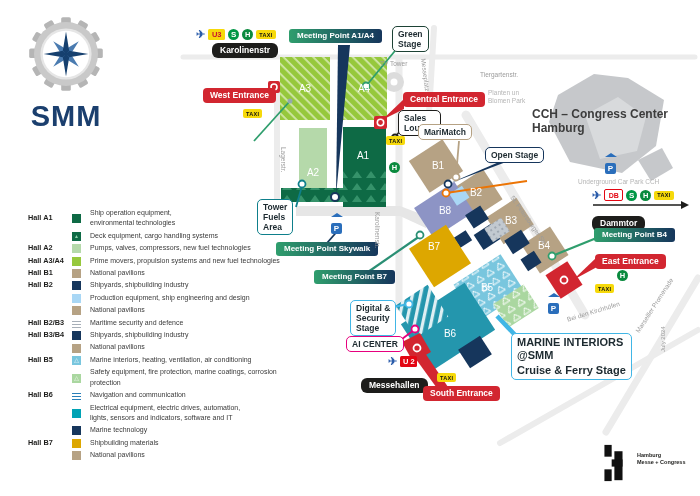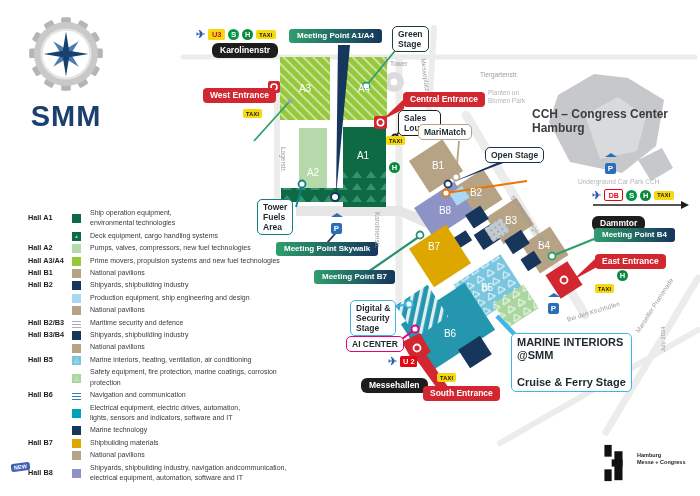--- a/index.html
+++ b/index.html
@@ -405,29 +405,20 @@
         </span>
       </div>
     <div class="lrow">
         <span class="lhall"></span>
         <span class="lsw sw-tan"></span>
         <span class="ltext">
           <span>National pavilions</span>
           <span></span>
         </span>
       </div>
-    <div class="lrow">
-        <span class="new-badge">NEW</span>
-        <span class="lhall">Hall B8</span>
-        <span class="lsw sw-b8"></span>
-        <span class="ltext">
-          <span>Shipyards, shipbuilding industry, navigation andcommunication,</span>
-          <span>electrical equipment, automation, software and IT</span>
-        </span>
-      </div>
   </div>
 
   <div class="abs hall-letter" style="left:305px;top:88px">A3</div>
   <div class="abs hall-letter" style="left:364px;top:88px">A4</div>
   <div class="abs hall-letter" style="left:313px;top:172px">A2</div>
   <div class="abs hall-letter" style="left:363px;top:155px">A1</div>
   <div class="abs hall-letter" style="left:438px;top:165px">B1</div>
   <div class="abs hall-letter" style="left:476px;top:192px">B2</div>
   <div class="abs hall-letter" style="left:445px;top:210px">B8</div>
   <div class="abs hall-letter" style="left:511px;top:220px">B3</div>
@@ -503,21 +494,21 @@
     <span>Digital &amp;</span>
       <span>Security</span>
       <span>Stage</span>
     </div>
   <div class="abs badge-out" style="left:346px;top:336px;border-color:#e6007e">
     <span>AI CENTER</span>
     </div>
   <div class="abs badge-out" style="left:511px;top:333px;border-color:#41b6e6;font-size:11px">
     <span>MARINE INTERIORS</span>
       <span>@SMM</span>
-    <span style="margin-top:14px">Cruise &amp; Ferry Stage</span>
+    <span style="margin-top:2px">Cruise &amp; Ferry Stage</span>
     </div>
 
   <div class="abs street" style="left:380px;top:60px">TV Tower</div>
   <div class="abs street" style="left:480px;top:71px">Tiergartenstr.</div>
   <div class="abs street faint" style="left:488px;top:89px;line-height:1.3">
     <span style="display:block">Planten un</span>
       <span style="display:block">Blomen Park</span>
     </div>
   <div class="abs" style="left:532px;top:107px;font-size:12px;font-weight:bold;color:#3c3c3c">CCH – Congress Center Hamburg</div>
   <div class="abs street faint" style="left:578px;top:178px">Underground Car Park CCH</div>

